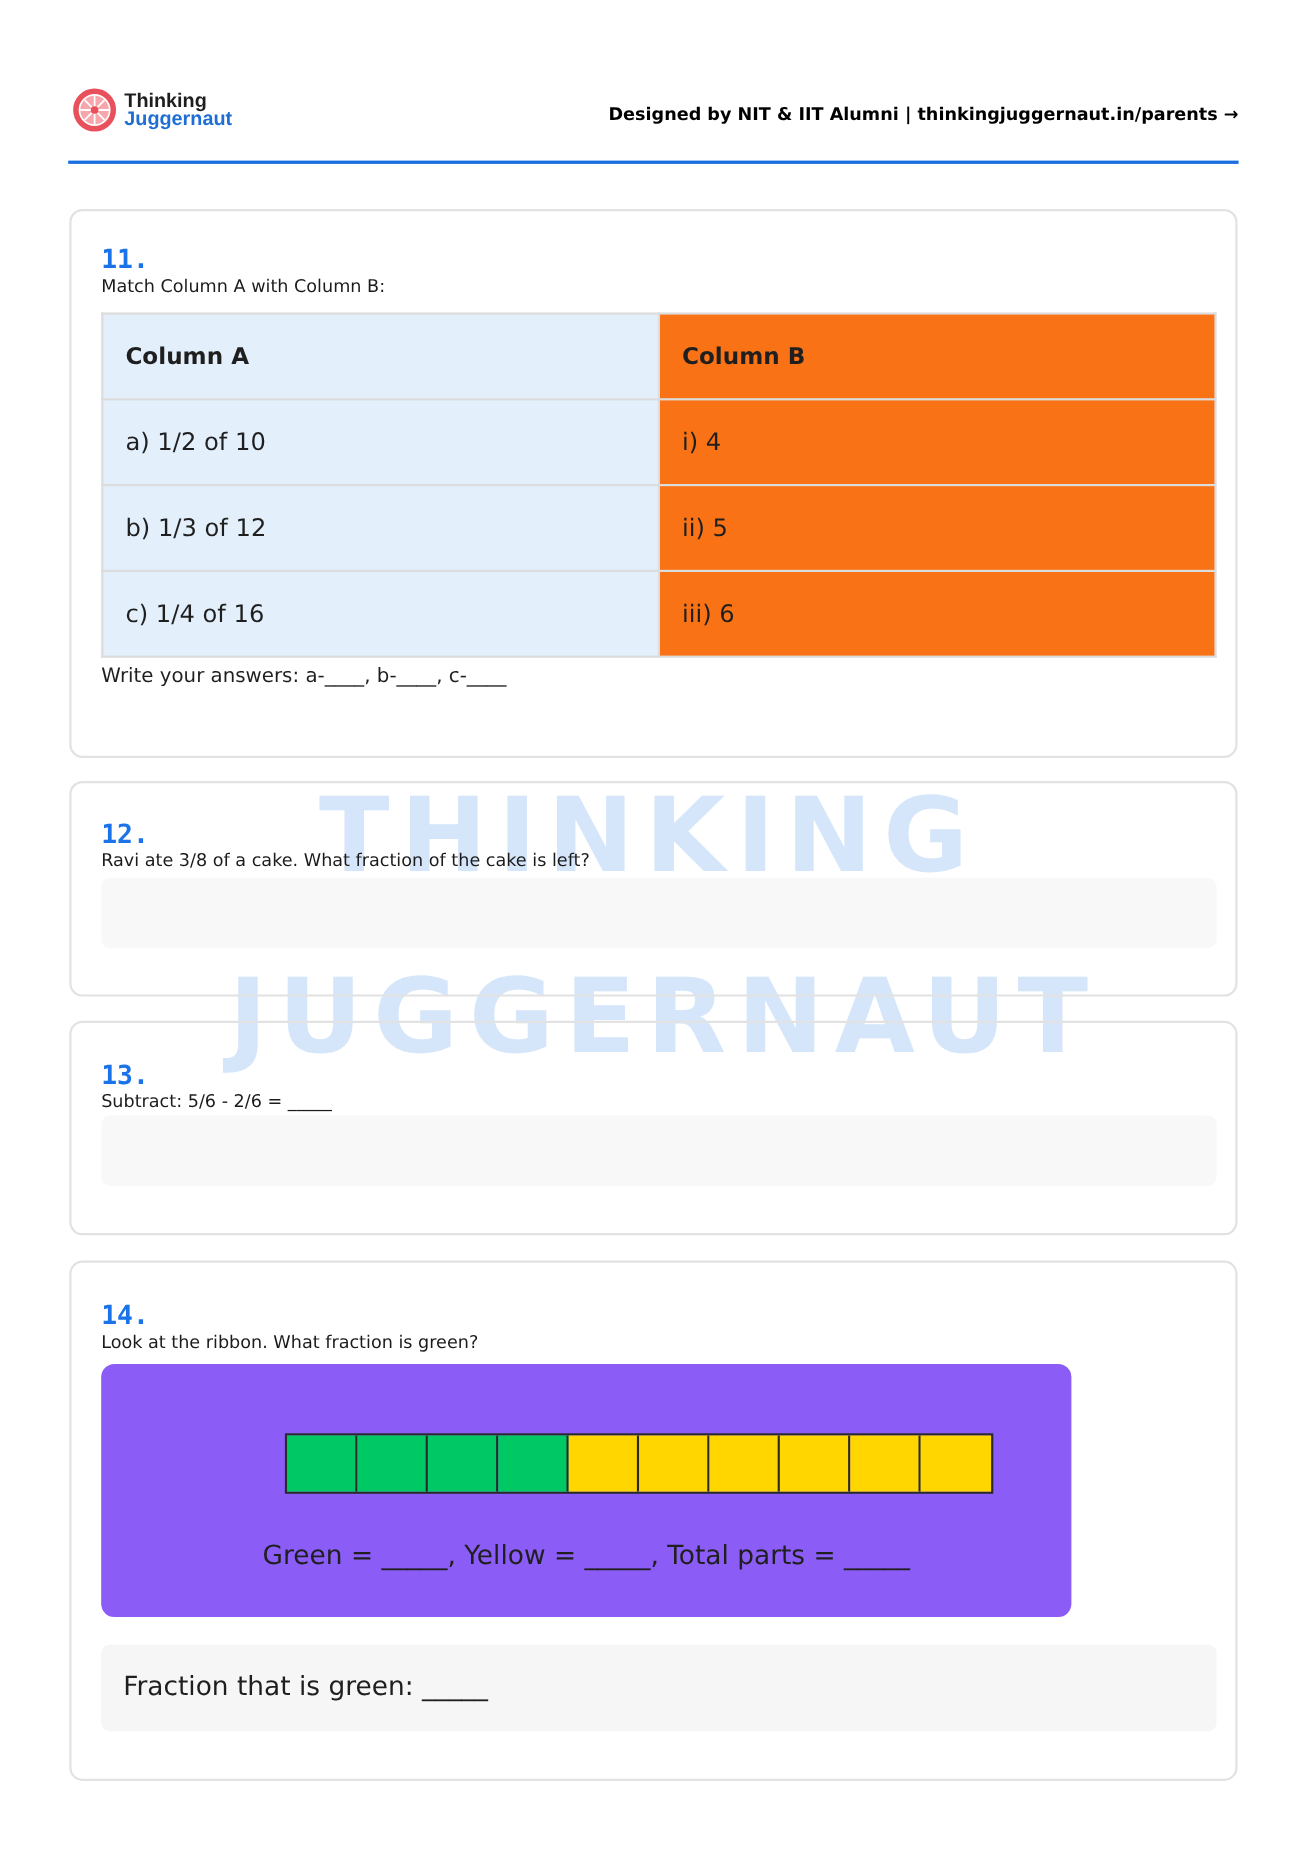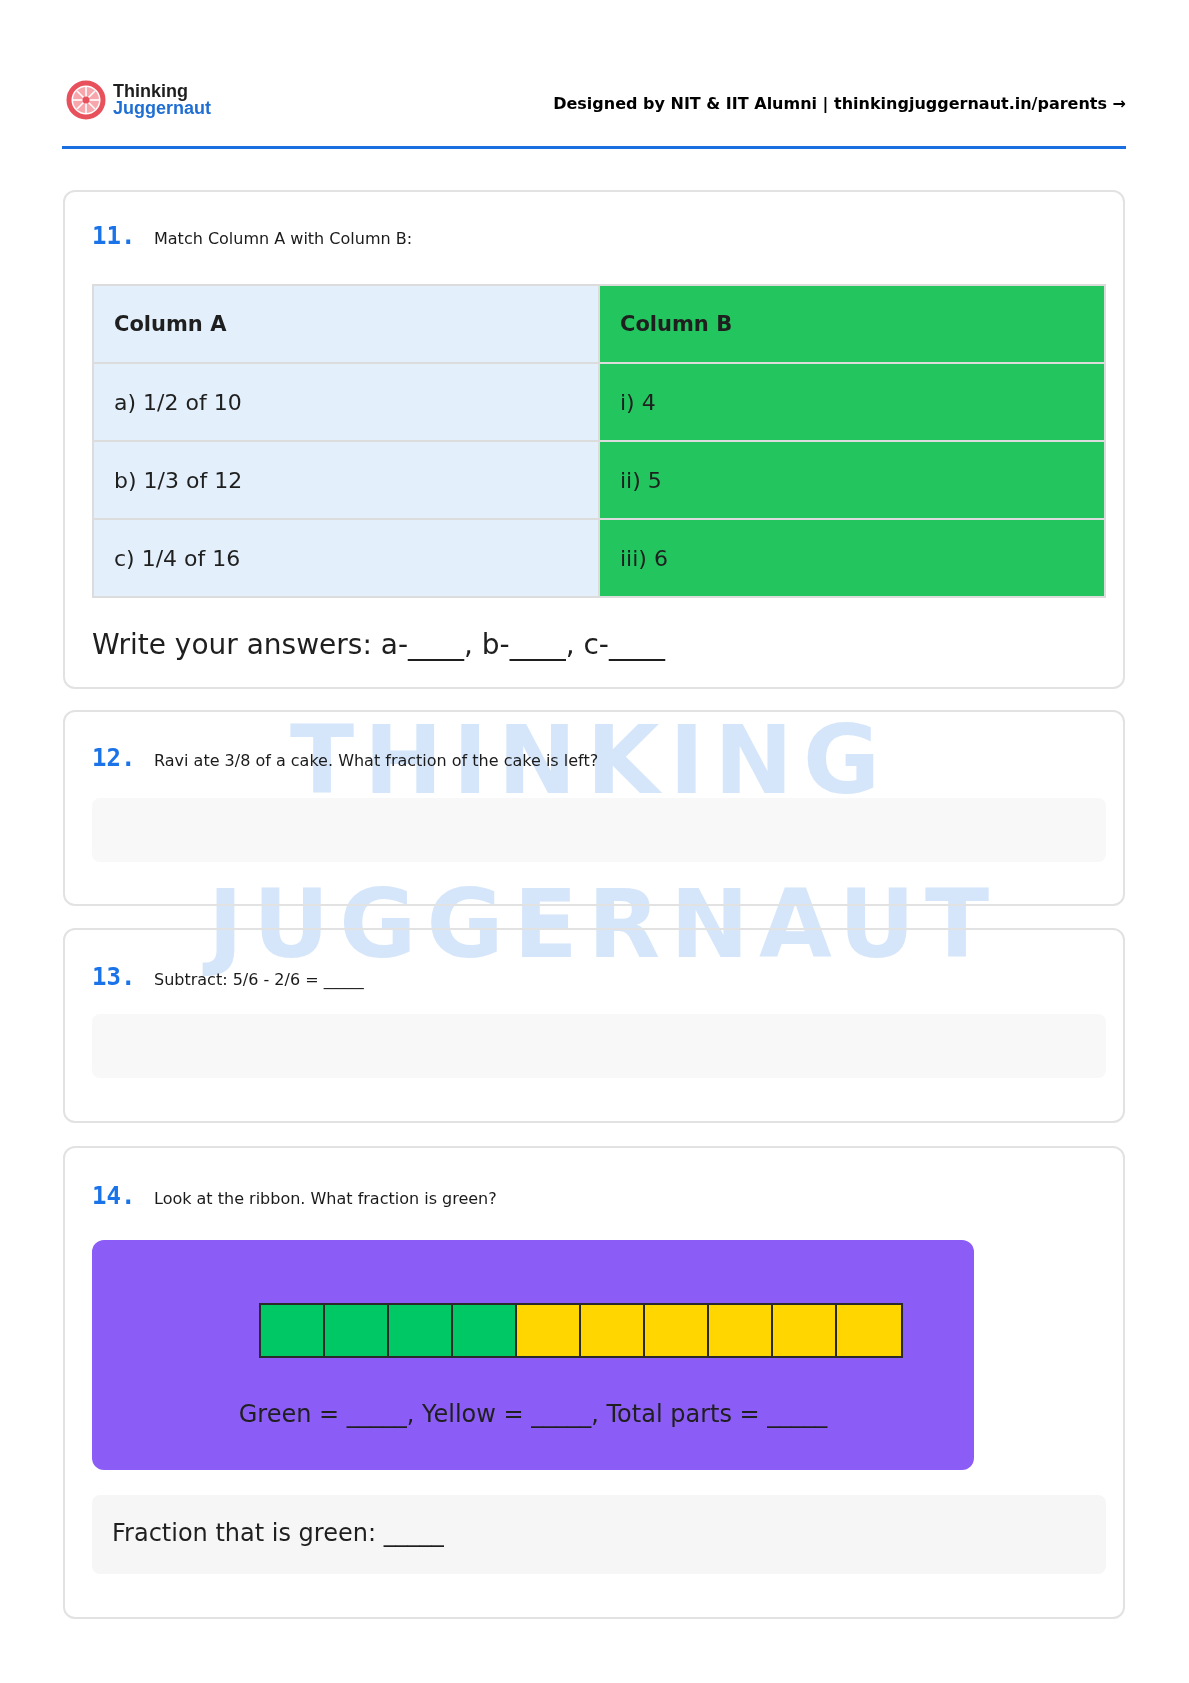--- a/index.html
+++ b/index.html
@@ -13,32 +13,32 @@
   .logo-line1 { font-size: 18px; color: #1e1e1e; display: block; }
   .logo-line2 { font-size: 18px; color: #1f6ed4; display: block; }
   .tagline { position: absolute; right: 0; top: 22px; font-size: 16px; font-weight: bold; color: #000000; }
   .header-rule { position: absolute; left: 0; top: 74px; width: 1064px; height: 3px; background: #1a6fe0; }
 
   .watermark { position: absolute; font-family: "DejaVu Sans", sans-serif; font-weight: bold; color: #d6e6fa; letter-spacing: 10px; z-index: 0; white-space: nowrap; pointer-events: none; }
   .wm1 { left: 290px; top: 706px; font-size: 94px; }
   .wm2 { left: 208px; top: 870px; font-size: 94px; }
 
   .card { position: absolute; left: 63px; width: 1062px; border: 2px solid #e2e2e2; border-radius: 12px; background: transparent; z-index: 1; }
-  .q-head { position: absolute; left: 27px; display: flex; align-items: baseline; }
+  .q-head { position: absolute; left: 27px; display: flex; align-items: baseline; flex-direction: column; }
   .q-num { font-size: 24px; font-weight: bold; color: #1a73e8; width: 62px; font-family: "DejaVu Sans Mono", monospace; }
   .q-text { font-size: 16px; color: #1b1b1b; }
 
   .answer-box { position: absolute; left: 27px; width: 1014px; background: rgba(245,245,245,0.75); border-radius: 8px; }
 
   table.match { position: absolute; left: 27px; top: 92px; width: 1014px; border-collapse: collapse; font-size: 22px; }
   table.match td { height: 78px; padding-left: 20px; border: 2px solid #dcdcdc; vertical-align: middle; }
   table.match td.colA { background: #e3f0fc; width: 506px; }
-  table.match td.colB { background: #22c55e; }
+  table.match td.colB { background: #f97316; }
   table.match .hdr { font-weight: bold; font-size: 21px; }
-  .write-answers { position: absolute; left: 27px; top: 436px; font-size: 28px; }
+  .write-answers { position: absolute; left: 27px; top: 412px; font-size: 18px; }
 
   .ribbon-panel { position: absolute; left: 27px; top: 92px; width: 882px; height: 230px; background: #8b5cf6; border-radius: 12px; }
   .ribbon { position: absolute; left: 167px; top: 63px; display: flex; border: 2px solid #2a2a2a; }
   .cell { width: 64px; height: 51px; border-right: 2px solid #2a2a2a; }
   .cell:last-child { border-right: none; }
   .ribbon-labels { position: absolute; left: 0; width: 100%; top: 160px; text-align: center; font-size: 24px; }
 
   .fraction-box { position: absolute; left: 27px; top: 347px; width: 1014px; height: 79px; background: #f6f6f6; border-radius: 8px; }
   .fraction-text { position: absolute; left: 20px; top: 24px; font-size: 24px; }
 </style>

